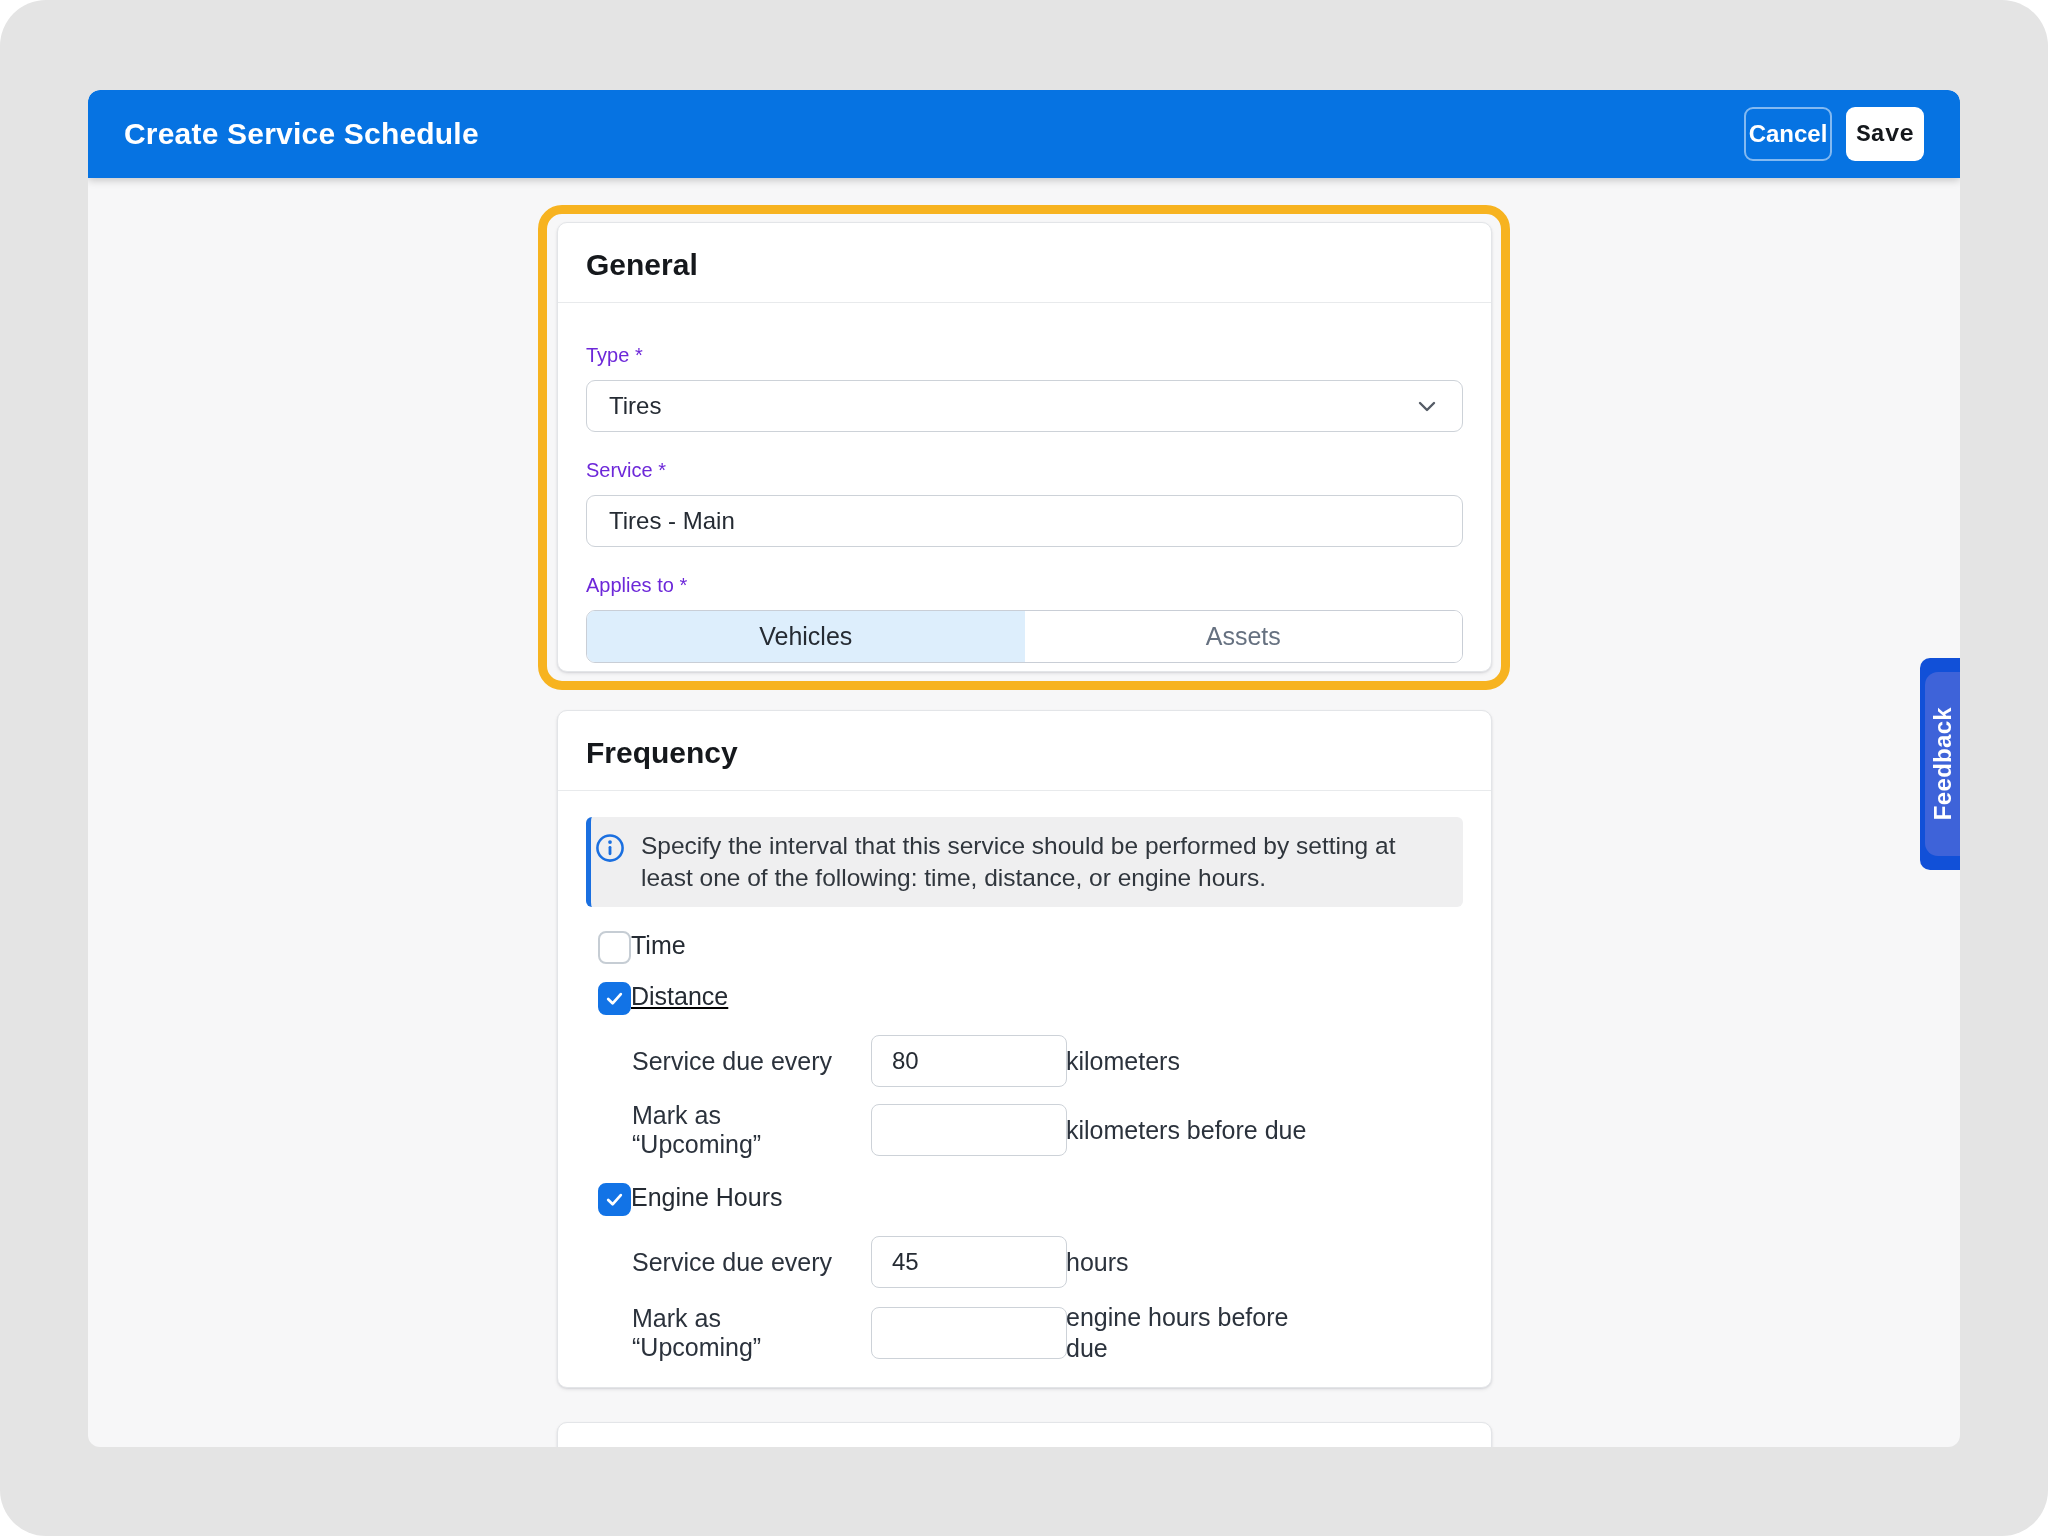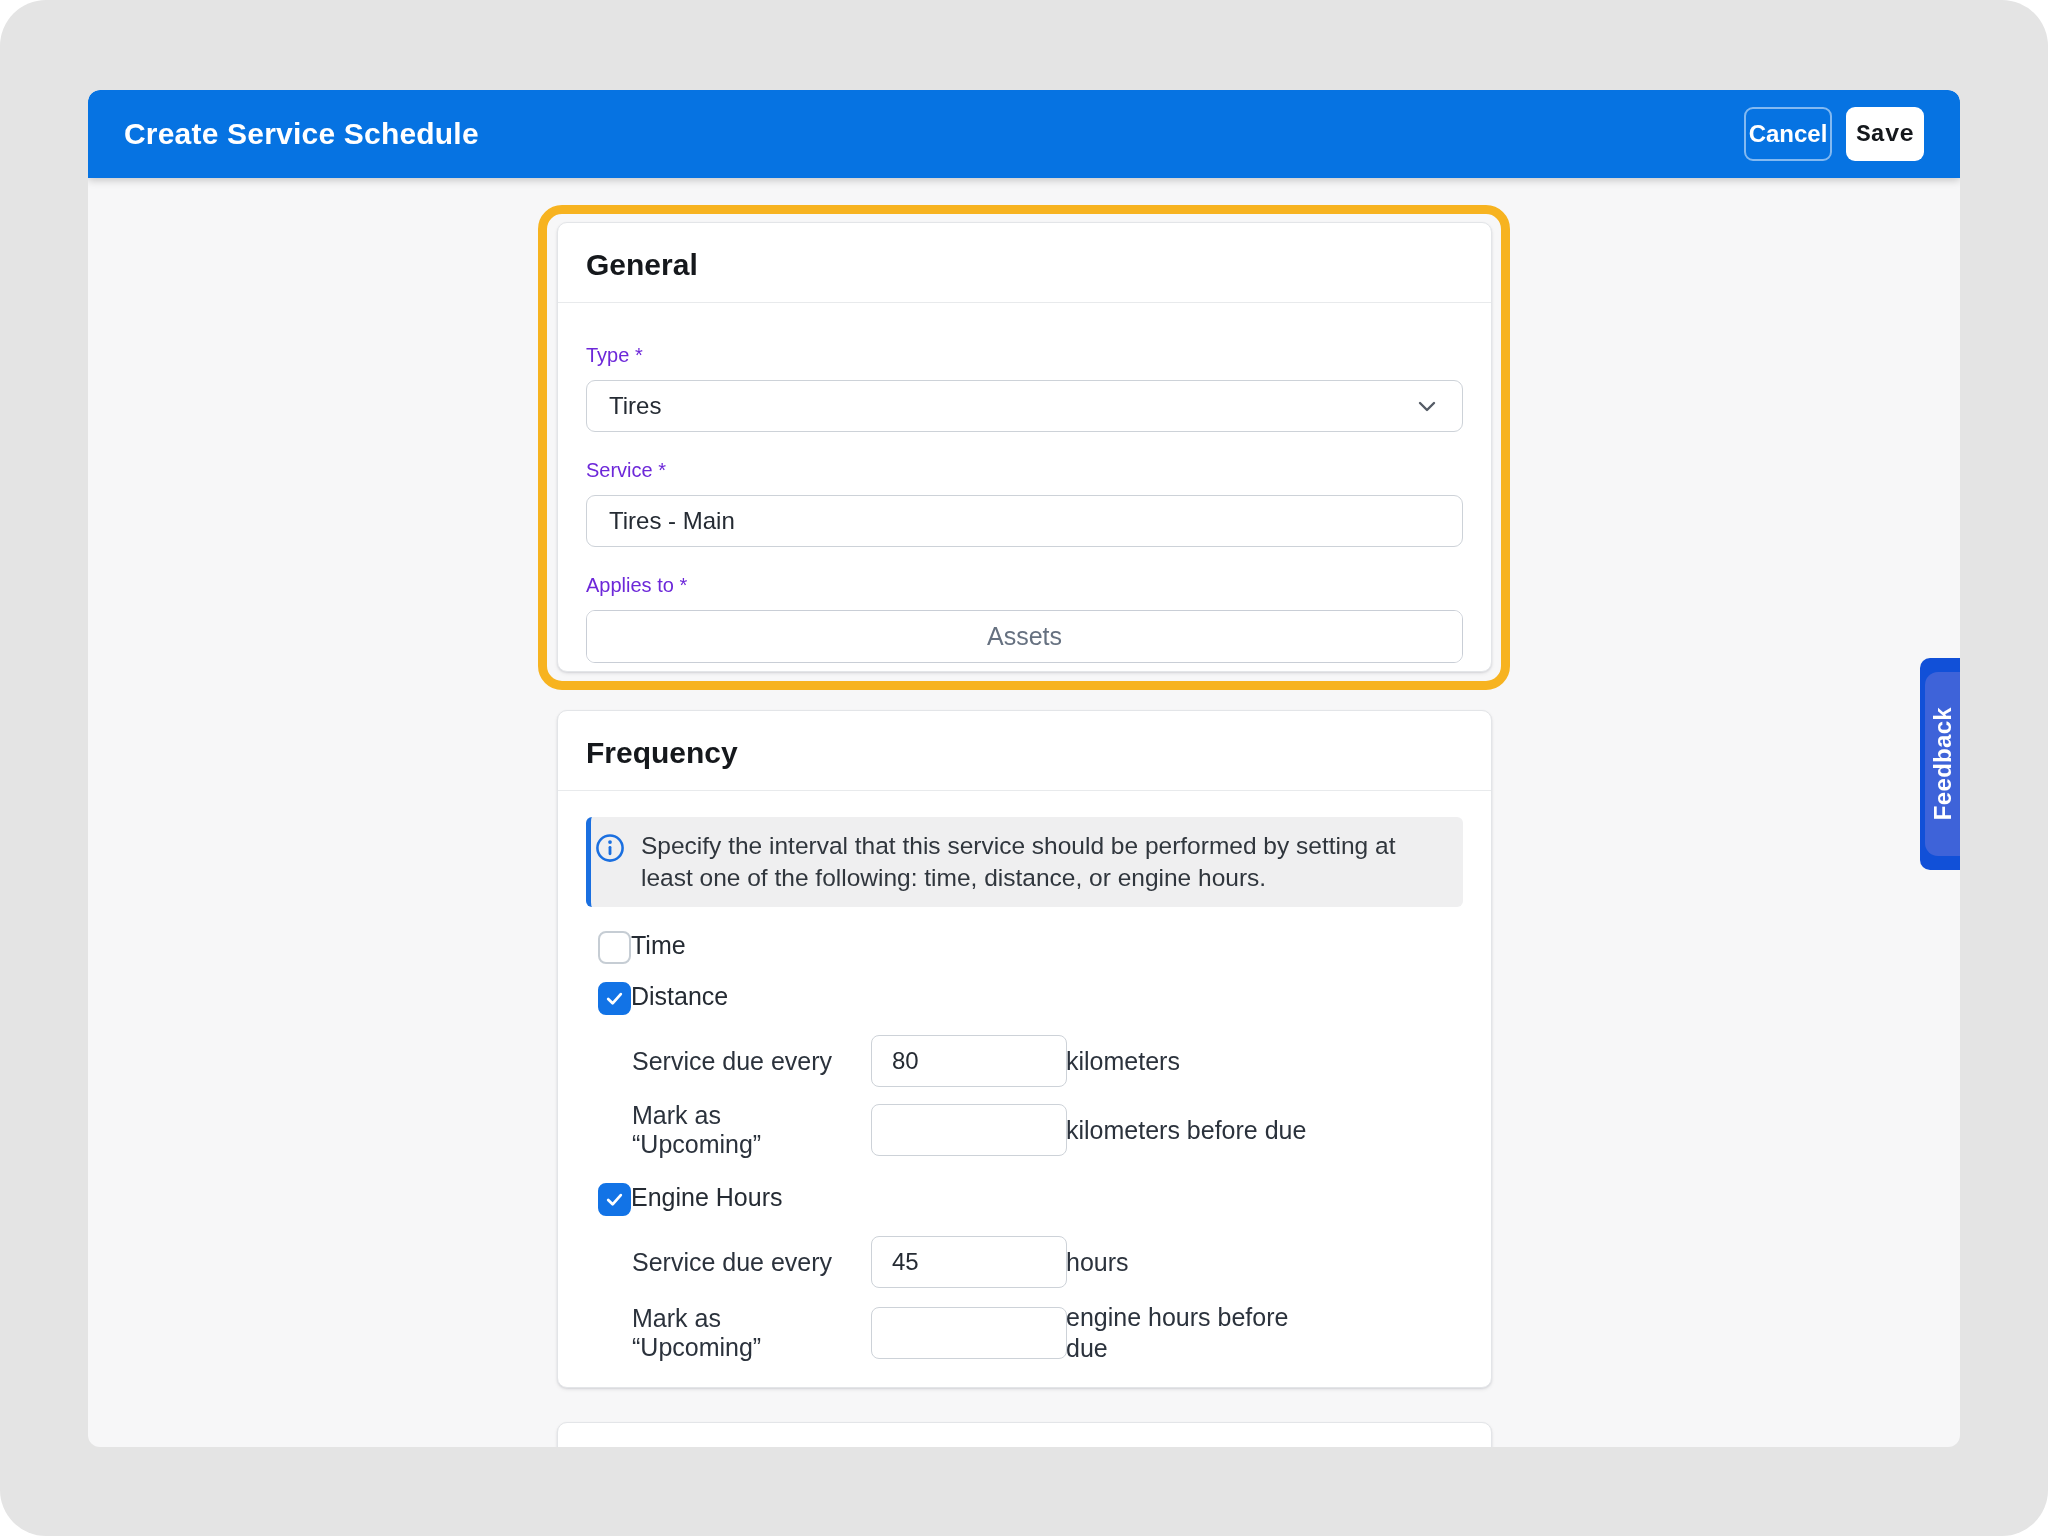--- a/index.html
+++ b/index.html
@@ -122,20 +122,23 @@
           <svg class="chev" viewBox="0 0 26 26" fill="none">
             <path d="M6 10 L13 17 L20 10" stroke="#555c66" stroke-width="2.4" stroke-linecap="round" stroke-linejoin="round"></path>
           </svg>
         </div>
 
         <div class="field-label gap-top">Service *</div>
         <input class="textbox" type="text" value="Tires - Main" style="">
 
         <div class="field-label gap-top">Applies to *</div>
         <div class="segmented">
+          <div class="segment on">
+            <span>Vehicles</span>
+          </div>
           <div class="segment">
             <span>Assets</span>
           </div>
         </div>
 
       </div>
     </section>
 
     <section class="card card-frequency">
       <div class="card-header">
@@ -152,21 +155,21 @@
           <div class="info-text">Specify the interval that this service should be performed by setting at least one of the following: time, distance, or engine hours.</div>
         </div>
 
         <div class="chkrow">
           <div class="chkbox">
             
           </div>
           <span class="chklabel">Time</span>
         </div>
 
-        <div class="chkrow" style="margin-top:18px;">
+        <div class="chkrow" style="margin-top:18px;text-decoration:underline;">
           <div class="chkbox on">
             <svg width="21" height="21" viewBox="0 0 20 20" fill="none">
               <path d="M4 10.5 L8.2 14.6 L16 5.8" stroke="#ffffff" stroke-width="2.6" stroke-linecap="round" stroke-linejoin="round"></path>
             </svg>
           </div>
           <span class="chklabel">Distance</span>
         </div>
 
         <div class="subrow">
           <span class="sub-label">Service due every</span>

